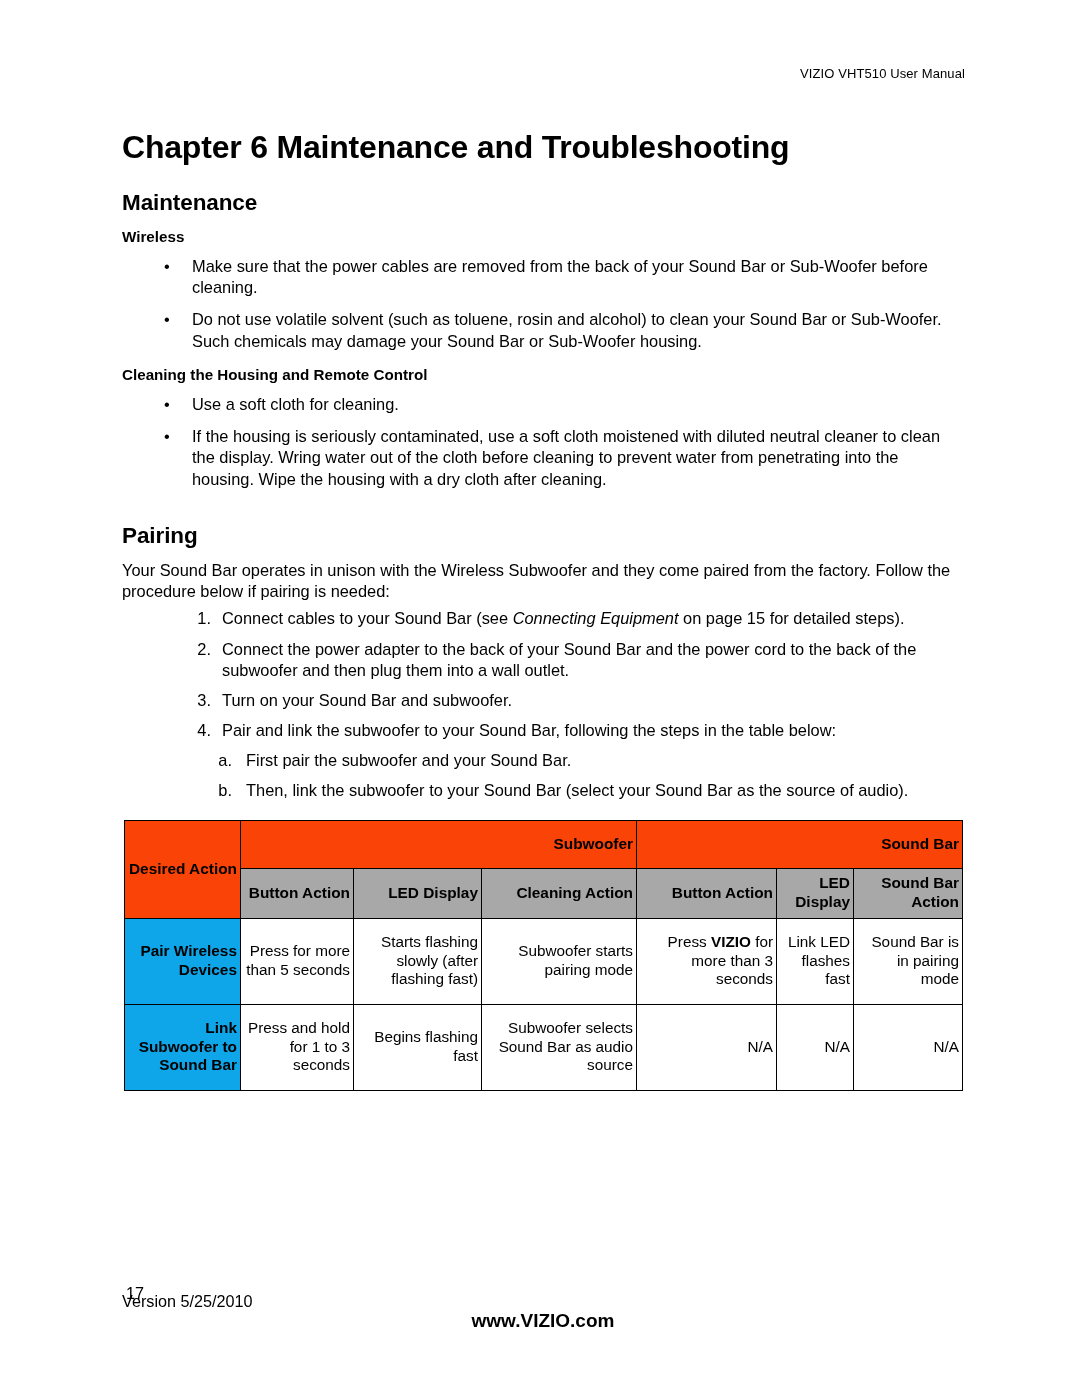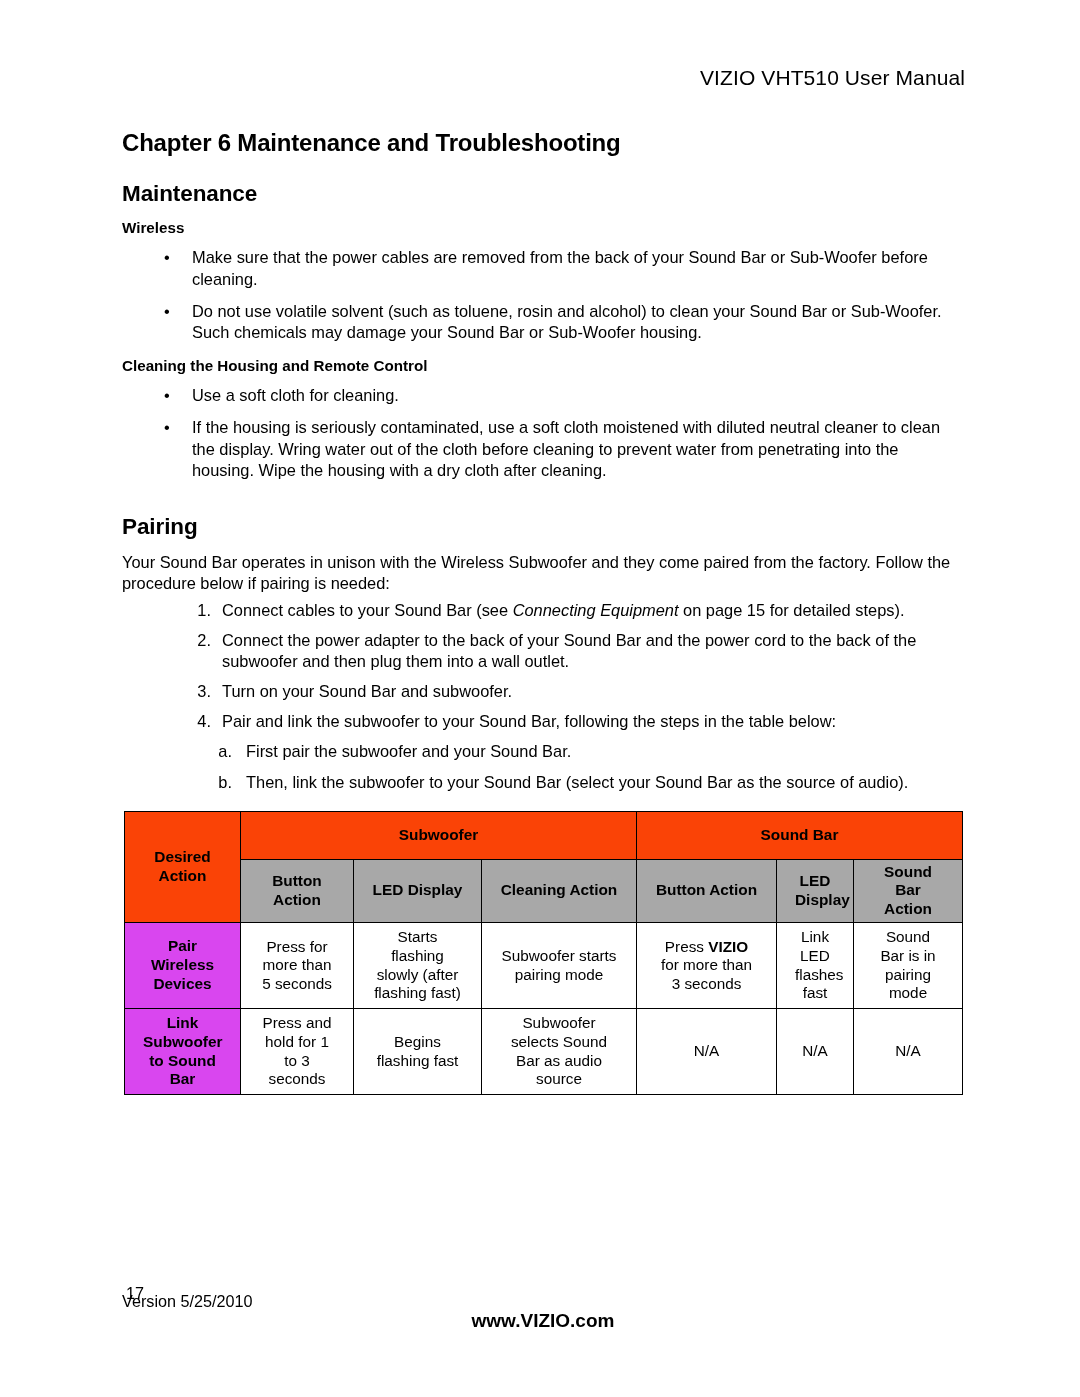--- a/index.html
+++ b/index.html
@@ -21,35 +21,35 @@
     width: 1080px;
     height: 1397px;
     padding: 0;
   }
 
   
   .doc-header {
     position: absolute;
     top: 66px;
     right: 115px;
-    font-size: 21px;
+    font-size: 13px;
     letter-spacing: 0.1px;
     white-space: nowrap;
   }
 
   
   .content {
     position: absolute;
     left: 122px;
     top: 130px;
     width: 842px;
   }
 
   h1.chapter-title {
-    font-size: 24px;
+    font-size: 32px;
     font-weight: bold;
     margin: 0 0 26px 0;
     letter-spacing: -0.2px;
     line-height: 1.1;
   }
 
   h2.section-title {
     font-size: 22.5px;
     font-weight: bold;
     margin: 0 0 12px 0;
@@ -133,44 +133,44 @@
     margin-left: 2px;
   }
   table.pair-table {
     border-collapse: collapse;
     width: 838px;
     table-layout: fixed;
   }
   table.pair-table td,
   table.pair-table th {
     border: 1.6px solid #000000;
-    padding: 3px 18px;
+    padding: 3px 3px;
     vertical-align: middle;
-    text-align: center;
+    text-align: right;
     font-weight: normal;
     font-size: 15.3px;
     line-height: 1.22;
     background: #ffffff;
   }
   table.pair-table th.hdr-orange {
     background: #fa4306;
     color: #000000;
     font-weight: bold;
     font-size: 15.4px;
     height: 48px;
   }
   table.pair-table th.hdr-gray {
     background: #a8a8a8;
     color: #000000;
     font-weight: bold;
     font-size: 15.4px;
     height: 50px;
   }
   table.pair-table td.rowhead {
-    background: #d946ef;
+    background: #0ea5e9;
     font-weight: bold;
     font-size: 15.4px;
   }
   table.pair-table tr.data-row td { height: 86px; }
 
   
   col.c0 { width: 116px; }
   col.c1 { width: 113px; }
   col.c2 { width: 128px; }
   col.c3 { width: 155px; }

